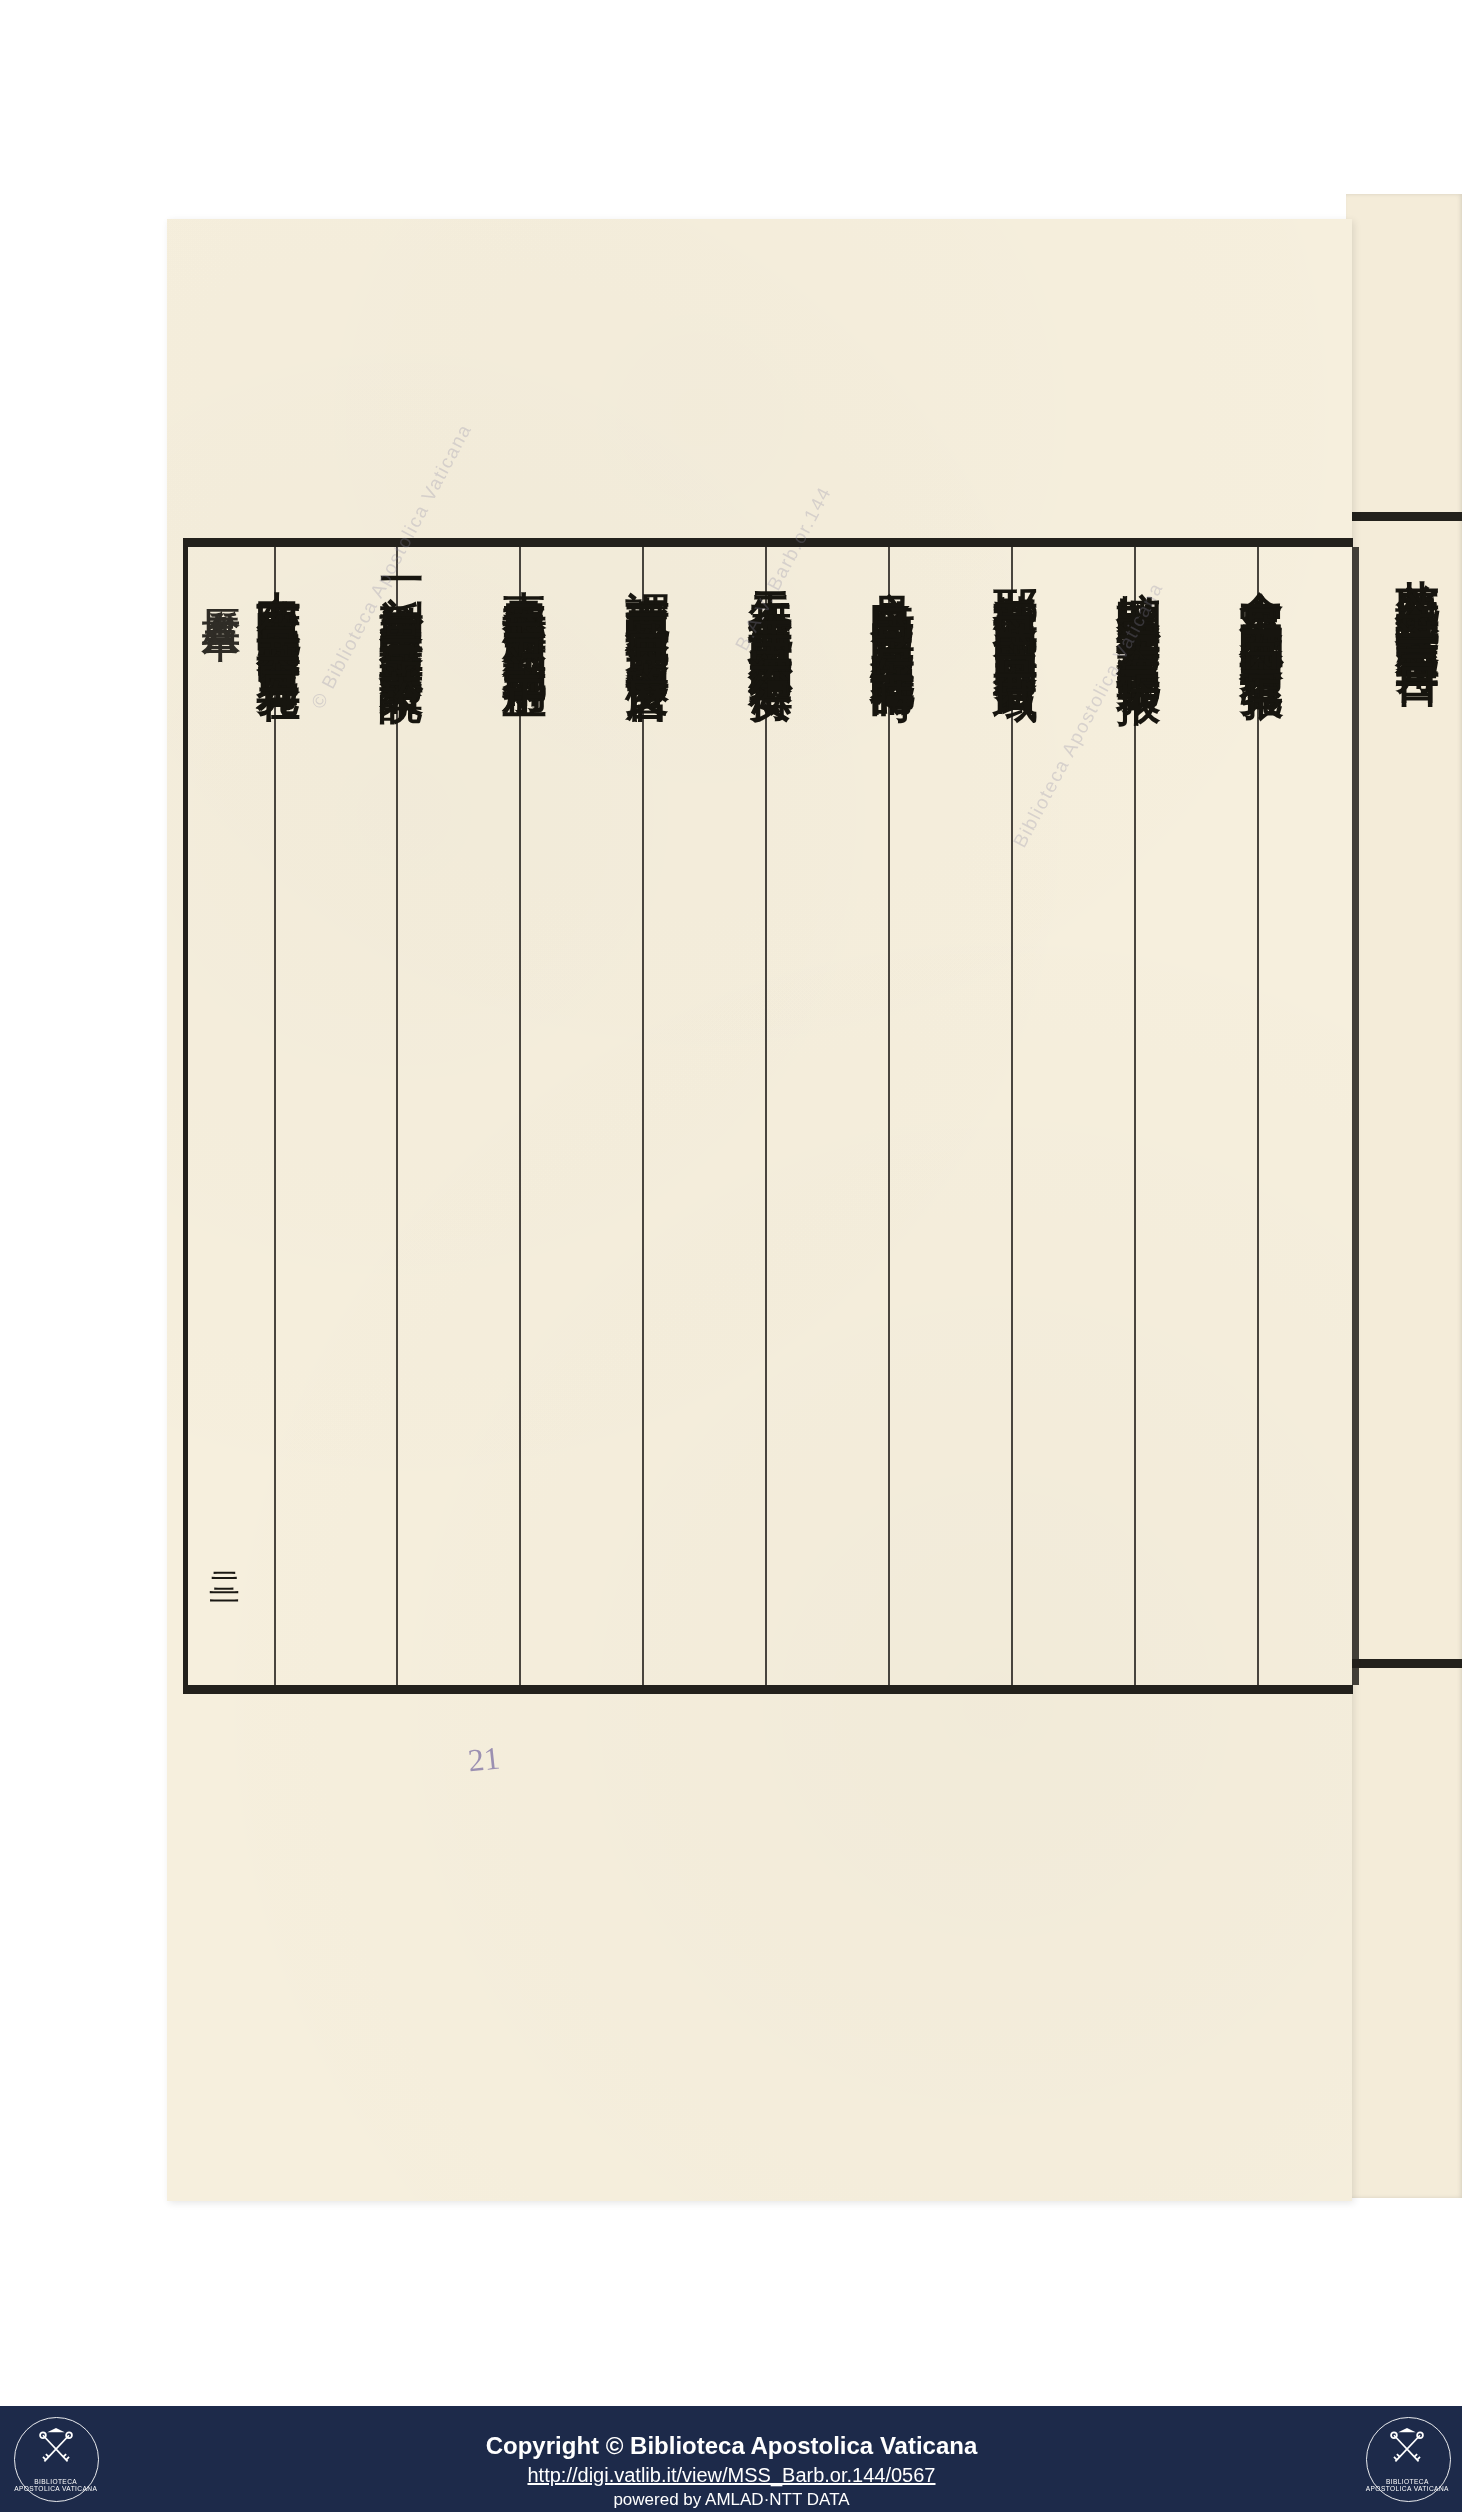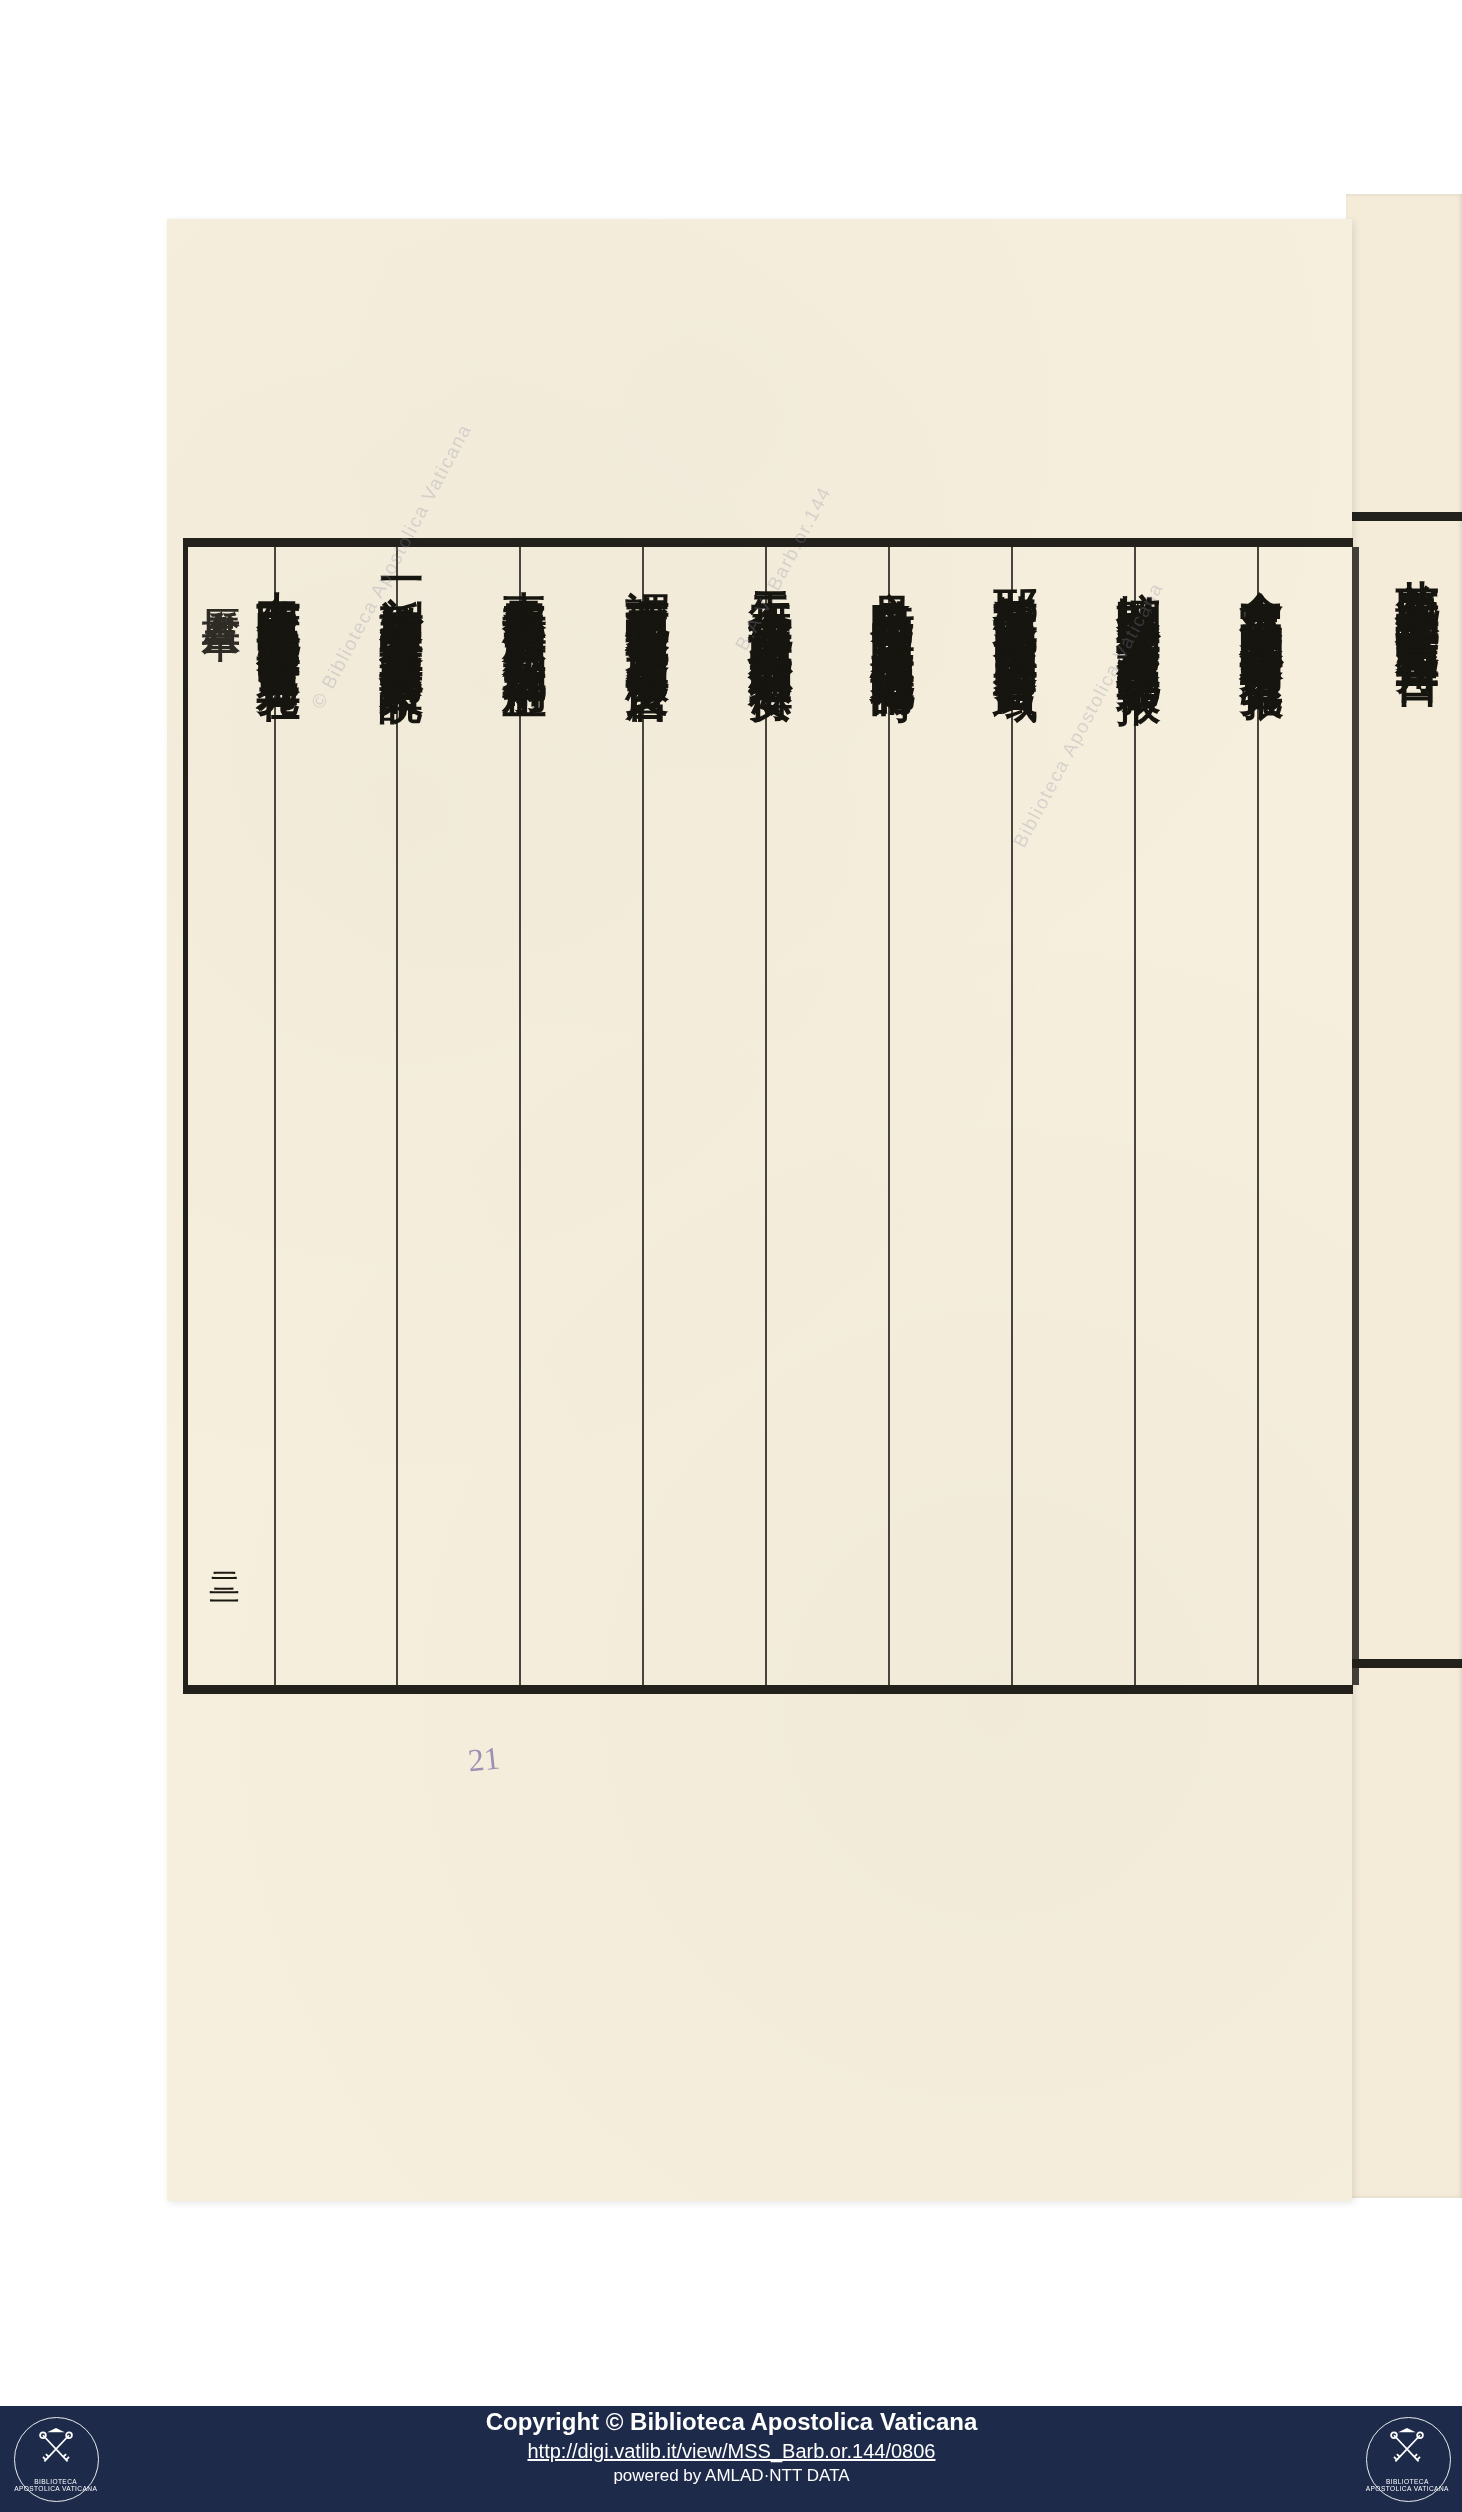--- a/index.html
+++ b/index.html
@@ -184,21 +184,21 @@
   
   #footer {
     position: absolute;
     left: 0;
     top: 2406px;
     width: 1463px;
     height: 106px;
     background: #1d2a4a;
     color: #ffffff;
     display: flex;
-    align-items: flex-start;
+    align-items: flex-end;
     justify-content: center;
   }
 
   #footer-text {
     text-align: center;
     font-family: "Liberation Sans", sans-serif;
     line-height: 1.35;
   }
   #footer-line1 { font-size: 24px; font-weight: bold; }
   #footer-line2 { font-size: 20px; text-decoration: underline; }
@@ -310,21 +310,21 @@
           <path d="M20 40 L16 36 M16 44 L12 40"></path>
           <path d="M18 6 L42 6 L30 0 Z" fill="#ffffff" stroke="none"></path>
         </g>
       </svg>
       <div class="seal-caption">BIBLIOTECA APOSTOLICA VATICANA</div>
     </div>
   </div>
 
   <div id="footer-text">
     <div id="footer-line1">Copyright © Biblioteca Apostolica Vaticana</div>
-    <div id="footer-line2">http://digi.vatlib.it/view/MSS_Barb.or.144/0806</div>
+    <div id="footer-line2">http://digi.vatlib.it/view/MSS_Barb.or.144/0567</div>
     <div id="footer-line3">powered by AMLAD·NTT DATA</div>
   </div>
 
   <div class="seal" id="seal-right">
     <div class="seal-inner">
       <div class="seal-ring"></div>
       <svg class="seal-keys" viewBox="0 0 60 58">
         <g stroke="#ffffff" stroke-width="2.4" fill="none">
           <path d="M12 10 L46 46"></path>
           <path d="M48 10 L14 46"></path>

